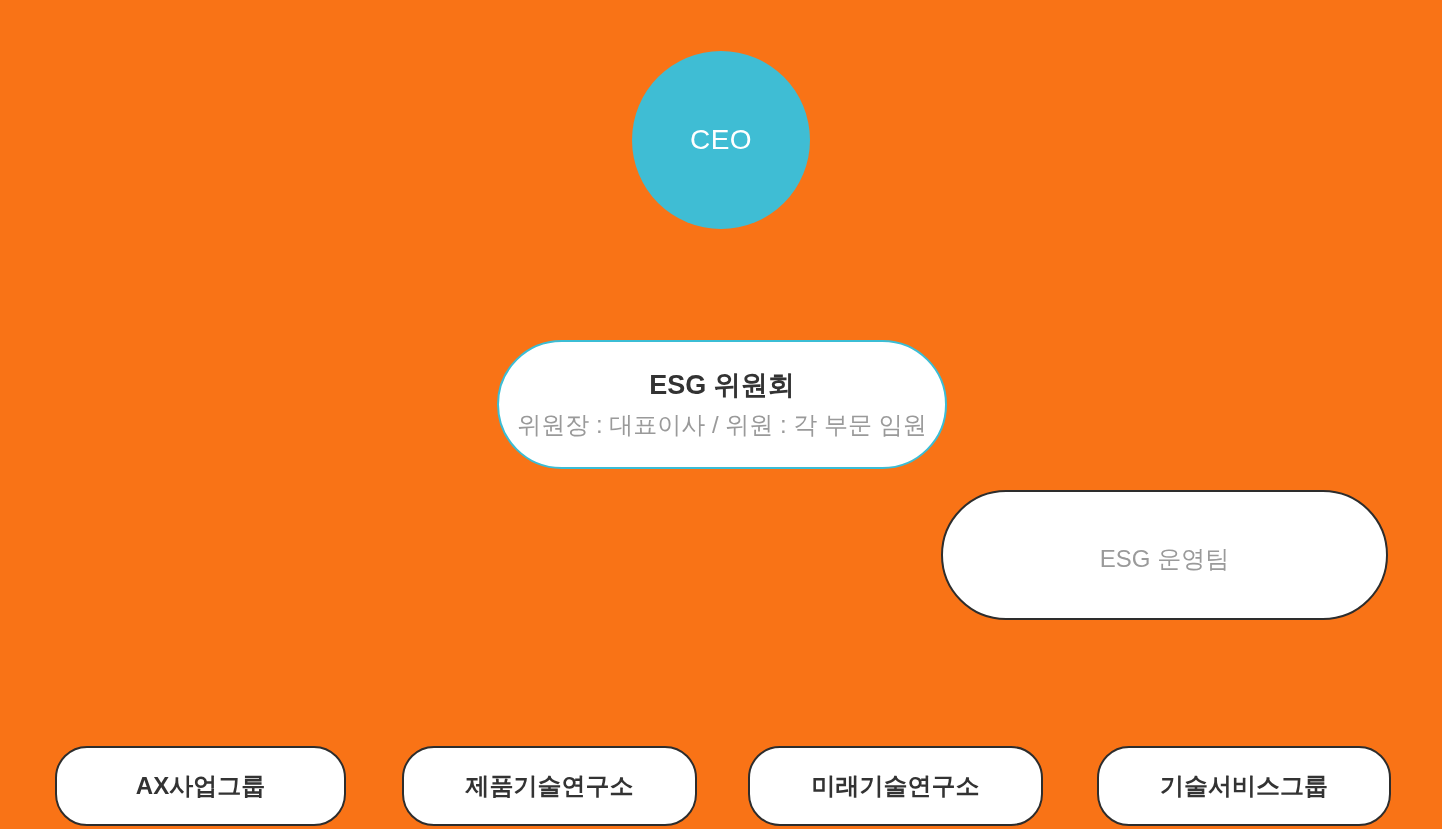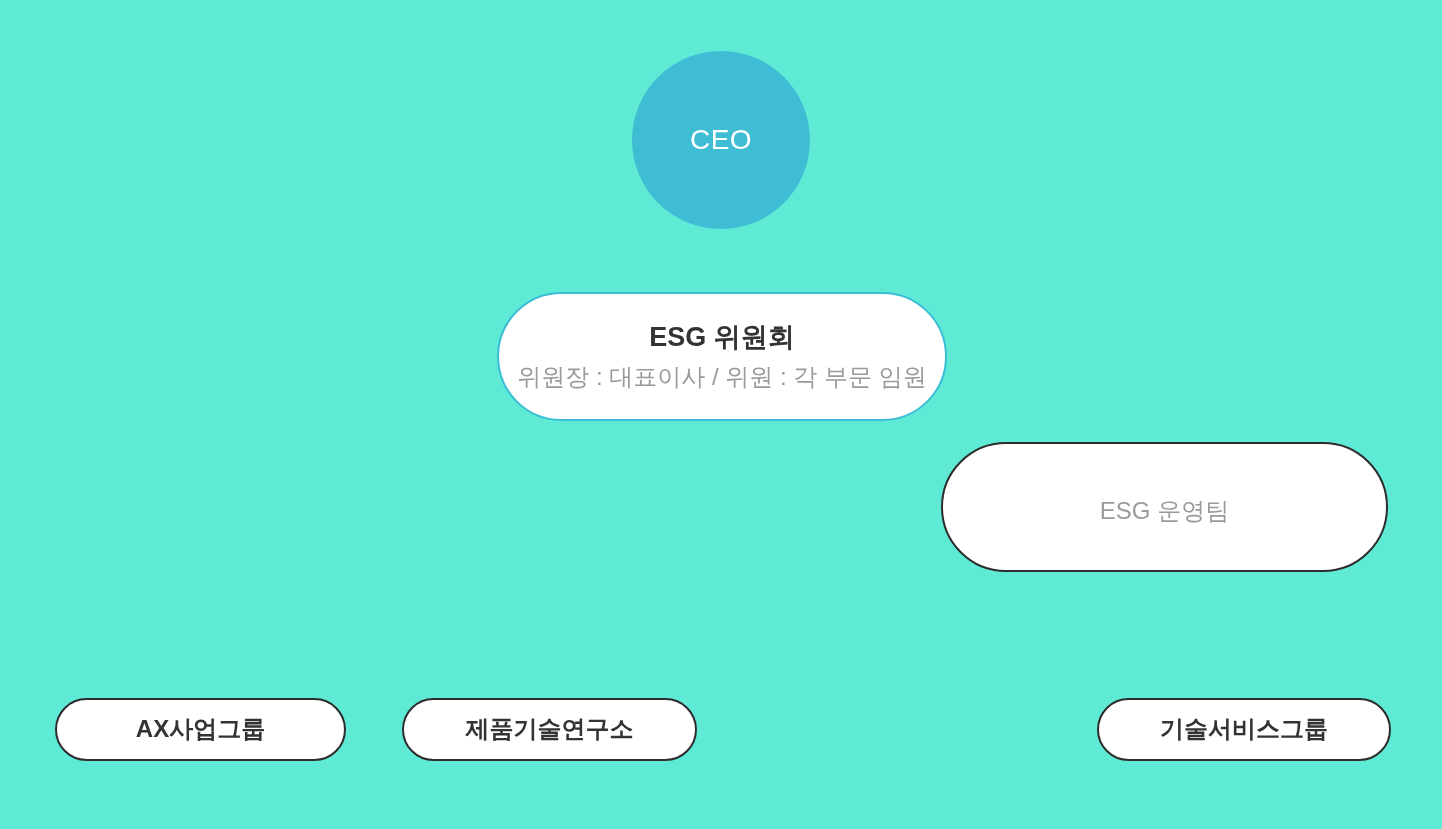--- a/index.html
+++ b/index.html
@@ -4,21 +4,21 @@
 <style>
   html, body {
     margin: 0;
     padding: 0;
     font-family: "Liberation Sans", "DejaVu Sans", sans-serif;
   }
   #canvas {
     position: relative;
     width: 1442px;
     height: 829px;
-    background: #5eead4;
+    background: #f97316;
     overflow: hidden;
   }
   
   .ceo-circle {
     position: absolute;
     left: 632px;
     top: 51px;
     width: 178px;
     height: 178px;
     border-radius: 50%;
@@ -36,20 +36,21 @@
   
   .pill {
     position: absolute;
     background: #ffffff;
     display: flex;
     flex-direction: column;
     align-items: center;
     justify-content: center;
     box-sizing: border-box;
     text-align: center;
+    margin-top: 48px;
   }
   .pill .title {
     font-size: 27px;
     font-weight: bold;
     color: #333333;
     line-height: 1.2;
   }
   .pill .subtitle {
     font-size: 24px;
     color: #9a9a9a;
@@ -67,21 +68,21 @@
   .pill-esg-dept {
     left: 941px;
     top: 442px;
     width: 447px;
     height: 130px;
     border: 2.5px solid #2d2d2d;
     border-radius: 70px;
   }
   .pill-group {
     top: 698px;
-    height: 63px;
+    height: 80px;
     border: 2.5px solid #2d2d2d;
     border-radius: 32px;
     flex-direction: row;
   }
   .pill-group .title {
     font-size: 24px;
   }
   .pill-group-0 { left: 55px;   width: 291px; }
   .pill-group-1 { left: 402px;  width: 295px; }
   .pill-group-2 { left: 748px;  width: 295px; }
@@ -131,18 +132,21 @@
   <div class="pill pill-esg-dept">
     <div class="subtitle">ESG 운영팀</div>
   </div>
 
   <div class="pill pill-group pill-group-0">
     <span class="title">AX사업그룹</span>
   </div>
   <div class="pill pill-group pill-group-1">
     <span class="title">제품기술연구소</span>
   </div>
+  <div class="pill pill-group pill-group-2">
+    <span class="title">미래기술연구소</span>
+  </div>
   <div class="pill pill-group pill-group-3">
     <span class="title">기술서비스그룹</span>
   </div>
 
 
 </div>
 
 </body></html>

